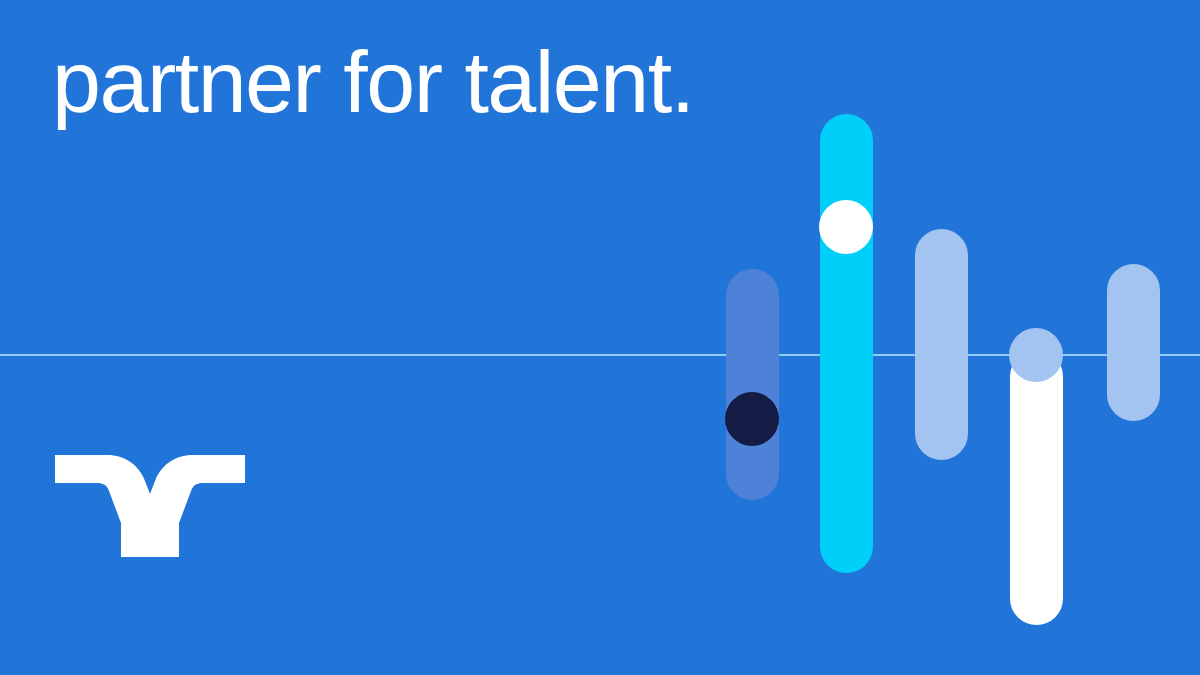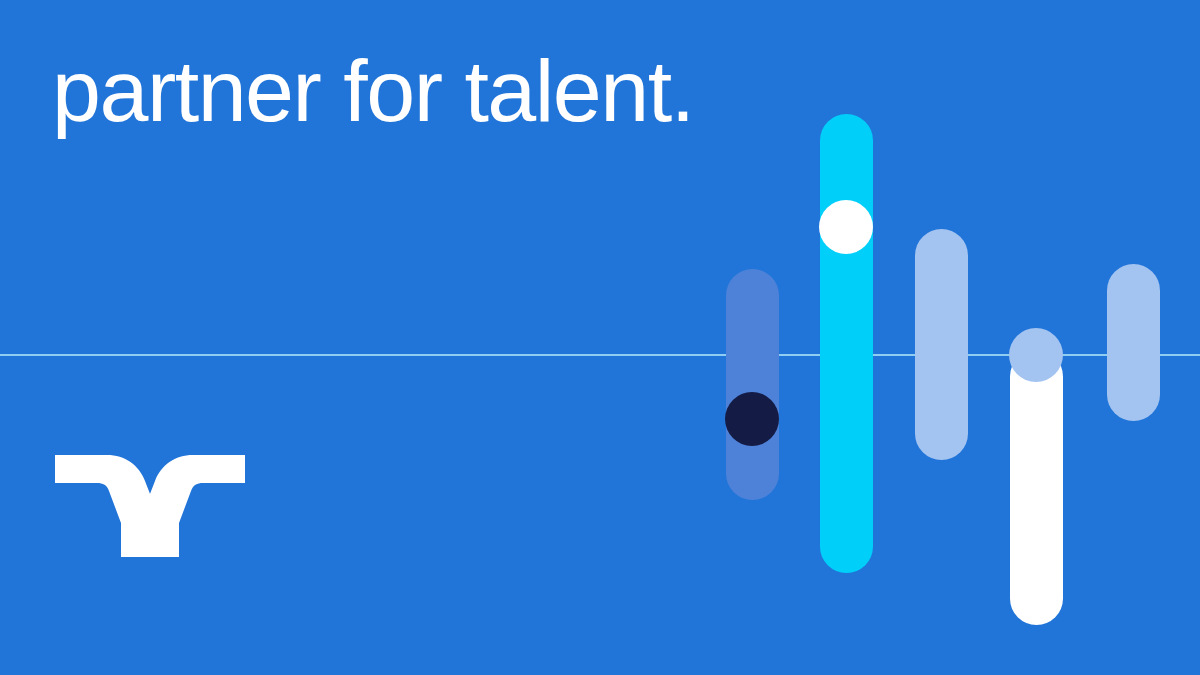--- a/index.html
+++ b/index.html
@@ -11,21 +11,21 @@
   #stage {
     position:relative;
     width:1200px; height:675px;
     background:#2175D9;
     overflow:hidden;
   }
 
   
   #headline {
     position:absolute;
-    left:52px; top:47px;
+    left:52px; top:38px;
     font-size:88px;
     line-height:1.0;
     font-weight:400;
     letter-spacing:-1.5px;
     color:#FFFFFF;
     white-space:nowrap;
     font-family:"Liberation Sans", sans-serif;
   }
 
   

